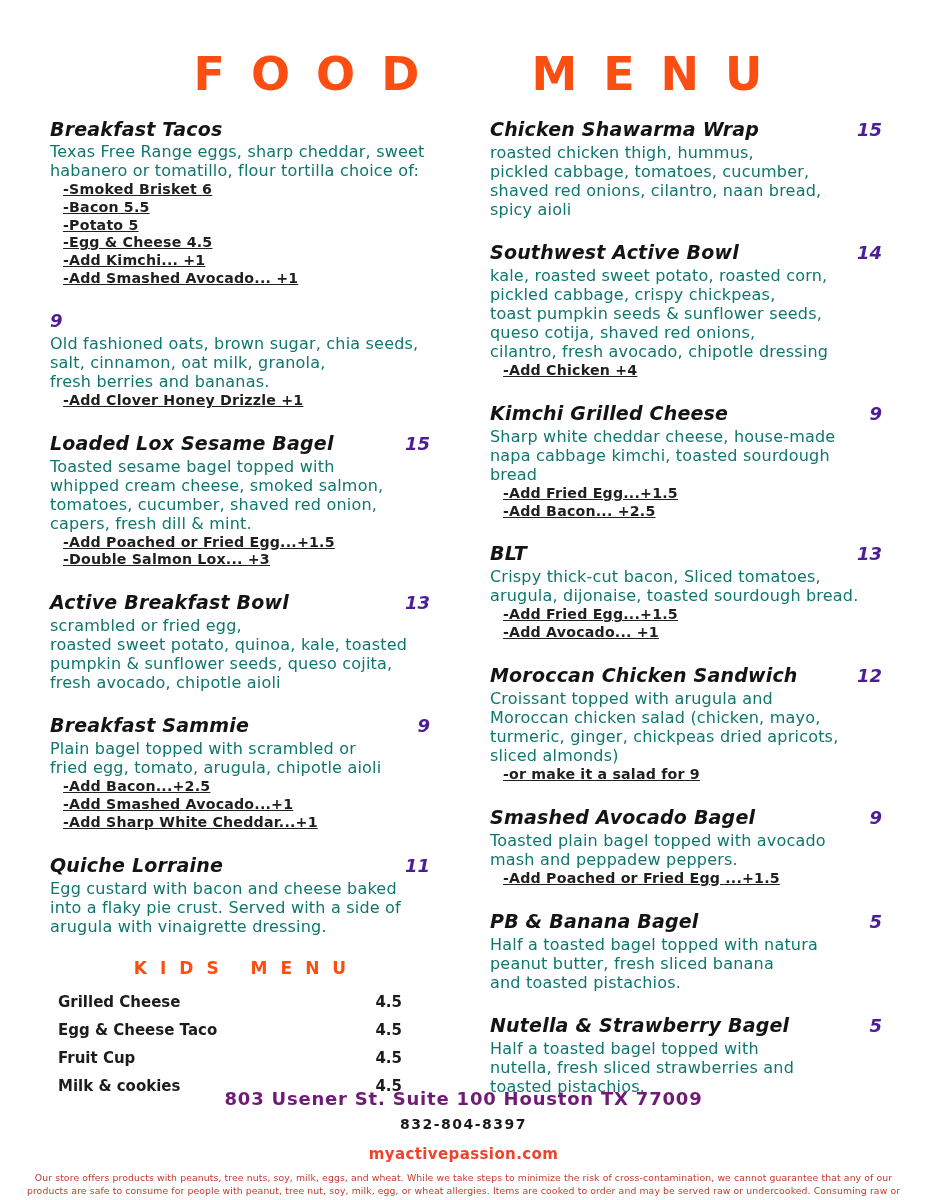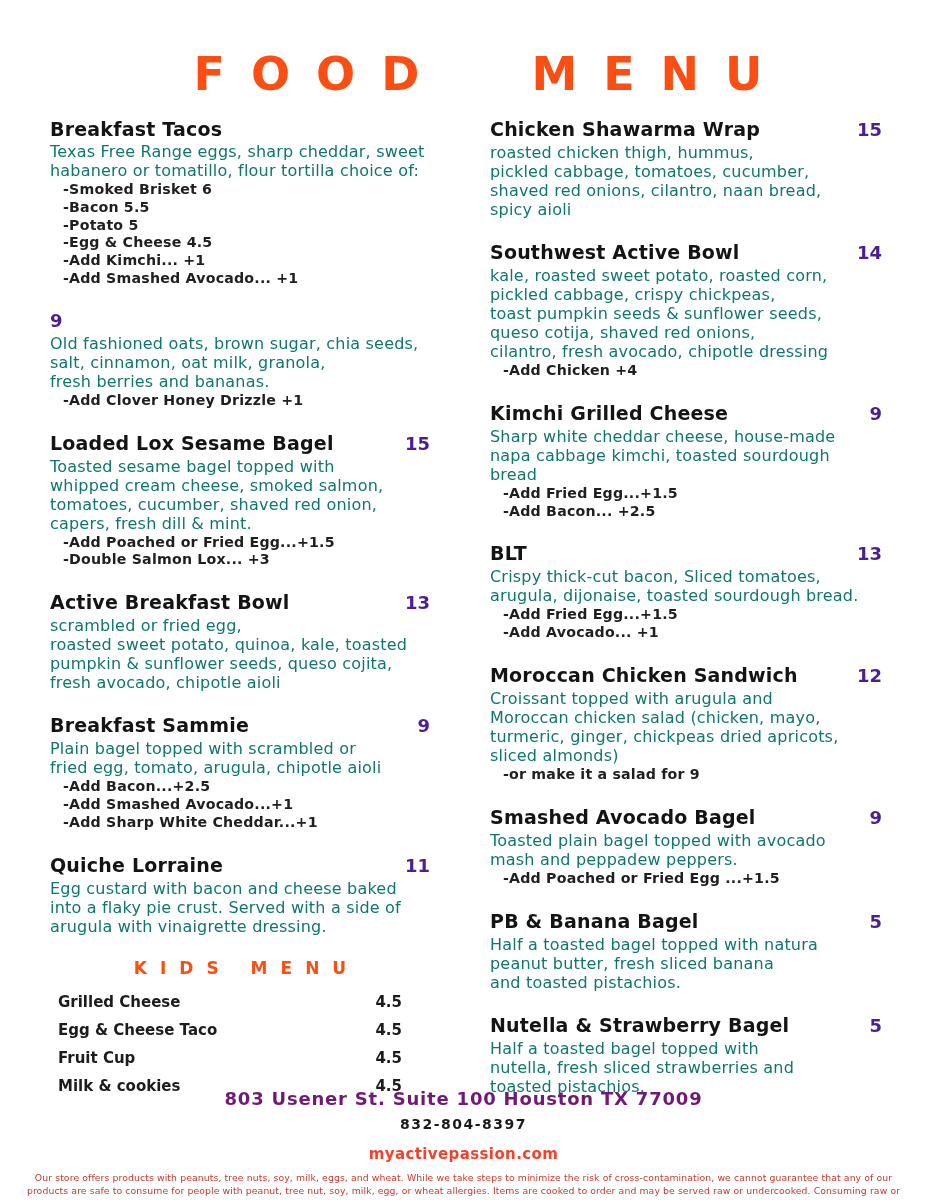--- a/index.html
+++ b/index.html
@@ -25,33 +25,33 @@
     color:var(--accent);
     letter-spacing:26px;word-spacing:44px;
     text-indent:26px; 
     white-space:nowrap;
     padding-left:29px;
   }
   .col{position:absolute;top:118px;}
   .col-left{left:50px;width:380px;}
   .col-right{left:490px;width:392px;}
   .item{margin:0 0 22px 0;}
-  .item-head{display:flex;justify-content:space-between;align-items:baseline;}
+  .item-head{display:flex;justify-content:space-between;align-items:baseline;font-style:italic;}
   .item-name{
     margin:0;font-size:19px;font-weight:700;color:#141414;
     letter-spacing:0.2px;line-height:22px;
   }
   .item-price{font-size:18px;font-weight:700;color:#4c1d95;line-height:22px;}
   .item-desc{
     margin:2px 0 0 0;font-size:16px;line-height:19px;
     color:#0f766e;letter-spacing:0.2px;white-space:pre-line;
   }
   .item-addons{
     margin:1px 0 0 13px;font-size:14.2px;line-height:17.8px;
-    font-weight:700;color:#1f1f1f;letter-spacing:0.2px;white-space:pre-line;
+    font-weight:700;color:#1f1f1f;letter-spacing:0.2px;white-space:pre-line;text-decoration:underline;
   }
   .item-addons:empty,.item-desc:empty{display:none;}
   .kids{margin-top:16px;}
   .kids-header{
     text-align:center;color:var(--accent);
     font-size:17px;font-weight:700;
     letter-spacing:13px;text-indent:13px;
     margin:0 0 16px 0;white-space:nowrap;
   }
   .kids-row{

